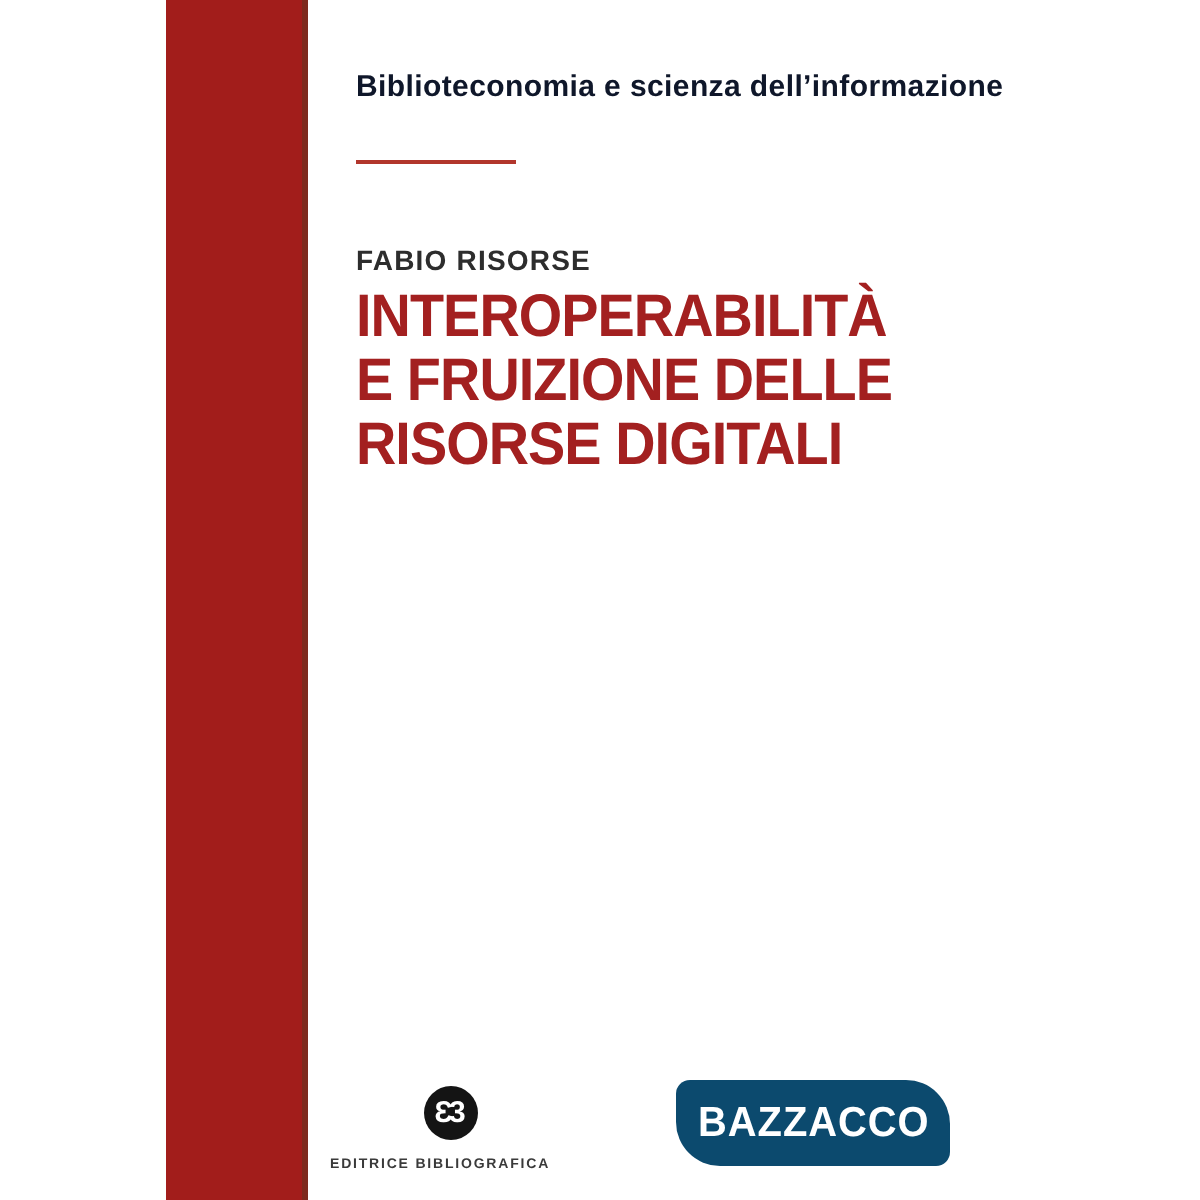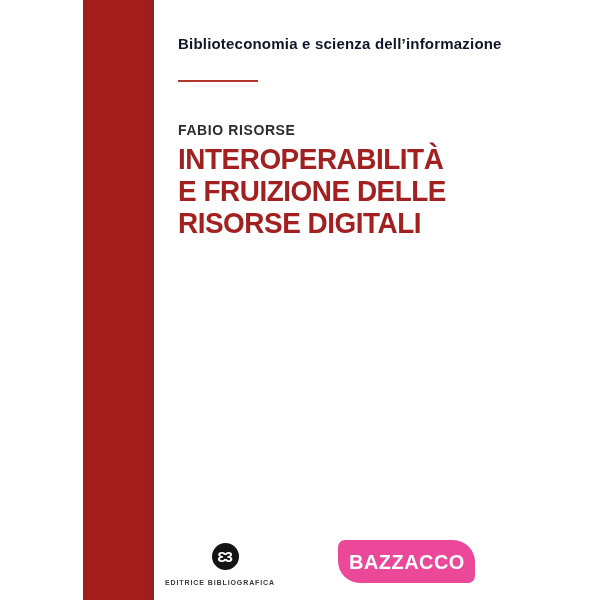--- a/index.html
+++ b/index.html
@@ -105,21 +105,21 @@
     color: #3a3a3a;
     white-space: nowrap;
   }
   
   .badge {
     position: absolute;
     left: 338px;
     top: 540px;
     width: 137px;
     height: 43px;
-    background: #ec4899;
+    background: #0c4a6e;
     border-radius: 7px 22px 7px 22px;
     display: flex;
     align-items: center;
     justify-content: center;
   }
   .badge span {
     color: #ffffff;
     font-size: 21px;
     font-weight: bold;
     letter-spacing: 0.5px;

